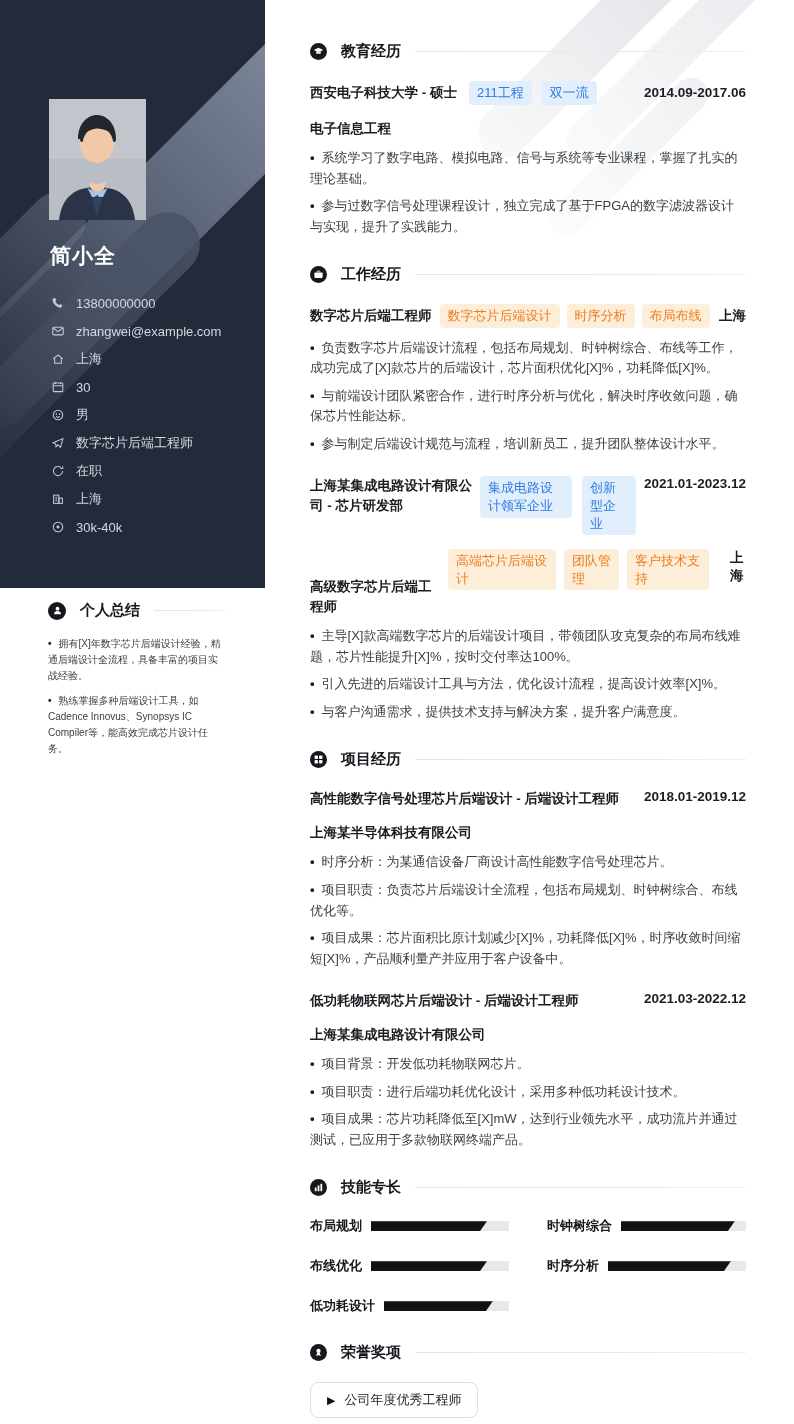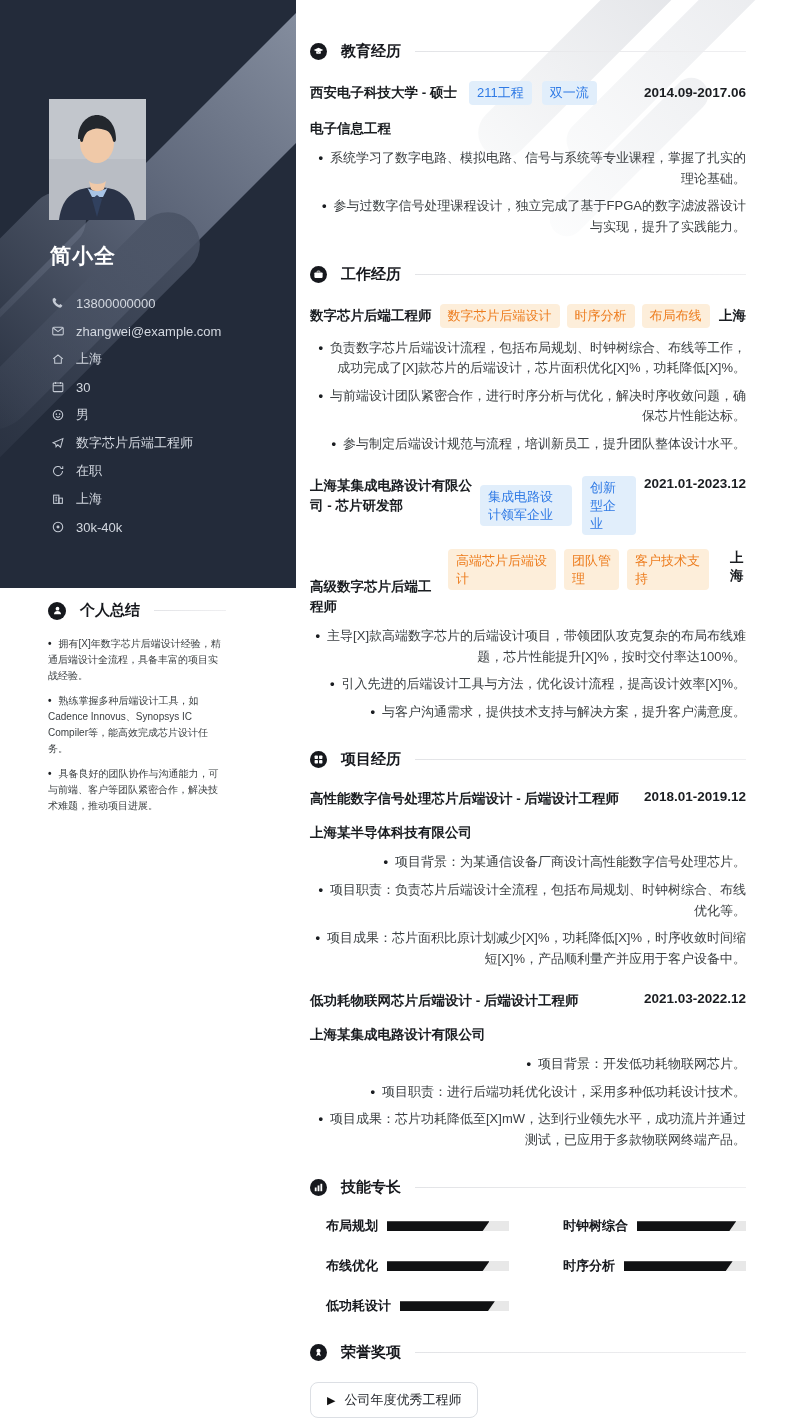--- a/index.html
+++ b/index.html
@@ -8,21 +8,21 @@
     height:1424px; position:relative; overflow:hidden; background:#ffffff;
     font-family:"Liberation Sans","DejaVu Sans",sans-serif; color:#3c4043;
   }
   
   .swoosh { position:absolute; border-radius:28px; transform:rotate(45deg); z-index:0; }
   .sw1 { left:556px; top:-80px; width:50px; height:270px; background:linear-gradient(180deg,#d9dbe0,#f6f7f8); opacity:.75; }
   .sw2 { left:662px; top:-110px; width:40px; height:310px; background:linear-gradient(180deg,#dddfe4,#f7f8f9); opacity:.7; }
   .sw3 { left:612px; top:52px;  width:34px; height:210px; background:linear-gradient(180deg,#e3e5e9,#f9fafb); opacity:.55; }
 
   
-  .sidebar { position:absolute; left:0; top:0; width:296px; height:588px; background:#232b3a; overflow:hidden; z-index:1; }
+  .sidebar { position:absolute; left:0; top:0; width:265px; height:588px; background:#232b3a; overflow:hidden; z-index:1; }
   .ribbon { position:absolute; transform:rotate(45deg); border-radius:60px; }
   .rb1 { width:92px; height:640px; left:138px; top:-130px; background:linear-gradient(180deg,#98a1b1 0%,#5c6578 55%,rgba(60,68,86,0) 100%); }
   .rb2 { width:64px; height:420px; left:10px;  top:160px;  background:linear-gradient(180deg,#4a5365 0%,rgba(46,54,70,0) 90%); opacity:.9; }
   .rb3 { width:56px; height:220px; left:-28px; top:168px;  background:linear-gradient(180deg,#6c7588,rgba(60,68,86,0)); opacity:.55; }
 
   .photo { position:absolute; left:49px; top:99px; width:97px; height:121px; overflow:hidden; }
   .photo svg { display:block; }
 
   .name { position:absolute; left:50px; top:242px; font-size:21px; font-weight:700; color:#ffffff; letter-spacing:1px; }
 
@@ -55,32 +55,32 @@
   .date { margin-left:auto; font-weight:700; color:#1a1d21; font-size:13.5px; white-space:nowrap; padding-left:8px; }
   .loc  { margin-left:auto; font-weight:700; color:#1a1d21; font-size:13.5px; padding-left:6px; }
   .loc.vert { width:20px; padding-left:4px; }
 
   .tag { font-size:13px; line-height:1.35; padding:3px 8px; border-radius:4px; white-space:normal; }
   .tag.blue { background:#e1eefb; color:#2f7ae5; }
   .tag.orange { background:#fdeeda; color:#ed7d1f; }
   .tag.nowrap { white-space:nowrap; }
   .w3 { max-width:55px; } .w4 { max-width:69px; } .w5 { max-width:82px; }
   .w6 { max-width:95px; } .w7 { max-width:108px; }
-  .tags { display:flex; gap:10px; align-items:center; }
+  .tags { display:flex; gap:10px; align-items:flex-start; }
 
   .bullets { list-style:none; margin-top:10px; }
-  .bullets li { font-size:13px; line-height:1.58; color:#3c4043; margin-bottom:7px;text-align:right; }
+  .bullets li { font-size:13px; line-height:1.58; color:#3c4043; margin-bottom:7px; }
 
   .company-w { width:162px; flex:0 0 162px; }
   .role-w2 { width:132px; flex:0 0 132px;margin-top:28px; }
   .mt14 { margin-top:14px; } .mt22 { margin-top:22px; }
 
   
   .skill-grid { display:grid; grid-template-columns:1fr 1fr; column-gap:38px; row-gap:22px; }
-  .skill { display:flex; align-items:center; gap:9px;margin-left:16px; }
+  .skill { display:flex; align-items:center; gap:9px; }
   .skill .lbl { font-size:13px; font-weight:700; color:#16181d; white-space:nowrap; }
   .track { flex:1; height:10px; background:#e8e8e8; }
   .fill { height:100%; background:#101113; clip-path:polygon(0 0,100% 0,calc(100% - 7px) 100%,0 100%); }
 
   
   .pill { display:inline-flex; align-items:center; gap:9px; border:1px solid #dcdfe4; border-radius:8px; padding:8px 16px; font-size:13px; color:#26292e; background:#fff; }
   .pill .tri { font-size:11px; color:#111; line-height:1; }
 </style>
 </head>
 <body>
@@ -202,21 +202,20 @@
           <circle cx="8" cy="5.3" r="2.7"></circle>
           <path d="M2.8 13.4c.4-3.1 2.5-4.6 5.2-4.6s4.8 1.5 5.2 4.6z"></path>
         </svg>
     </span>
     <h2>个人总结</h2>
     <span class="sec-line"></span>
   </div>
   <ul class="sum-list">
     <li class="b">拥有[X]年数字芯片后端设计经验，精通后端设计全流程，具备丰富的项目实战经验。</li>
     <li class="b">熟练掌握多种后端设计工具，如Cadence Innovus、Synopsys IC Compiler等，能高效完成芯片设计任务。</li>
-    <li class="b">具备良好的团队协作与沟通能力，可与前端、客户等团队紧密合作，解决技术难题，推动项目进展。</li>
   </ul>
 </div>
 
 <main class="main">
 
   <section class="section">
     <div class="sec-head">
       <span class="sec-ic m">
         <svg viewBox="0 0 16 16">
             <path d="M8 2.6 15 5.9 8 9.2 1 5.9z"></path>
@@ -310,21 +309,21 @@
       <span class="sec-line"></span>
     </div>
 
     <div>
       <div class="row">
         <span class="bold">高性能数字信号处理芯片后端设计 - 后端设计工程师</span>
         <span class="date">2018.01-2019.12</span>
       </div>
       <div class="bold mt14">上海某半导体科技有限公司</div>
       <ul class="bullets">
-        <li class="b">项目背景：为某通信设备厂商设计高性能数字信号处理芯片。</li>
+        <li class="b">时序分析：为某通信设备厂商设计高性能数字信号处理芯片。</li>
         <li class="b">项目职责：负责芯片后端设计全流程，包括布局规划、时钟树综合、布线优化等。</li>
         <li class="b">项目成果：芯片面积比原计划减少[X]%，功耗降低[X]%，时序收敛时间缩短[X]%，产品顺利量产并应用于客户设备中。</li>
       </ul>
     </div>
 
     <div class="mt22">
       <div class="row">
         <span class="bold">低功耗物联网芯片后端设计 - 后端设计工程师</span>
         <span class="date">2021.03-2022.12</span>
       </div>

